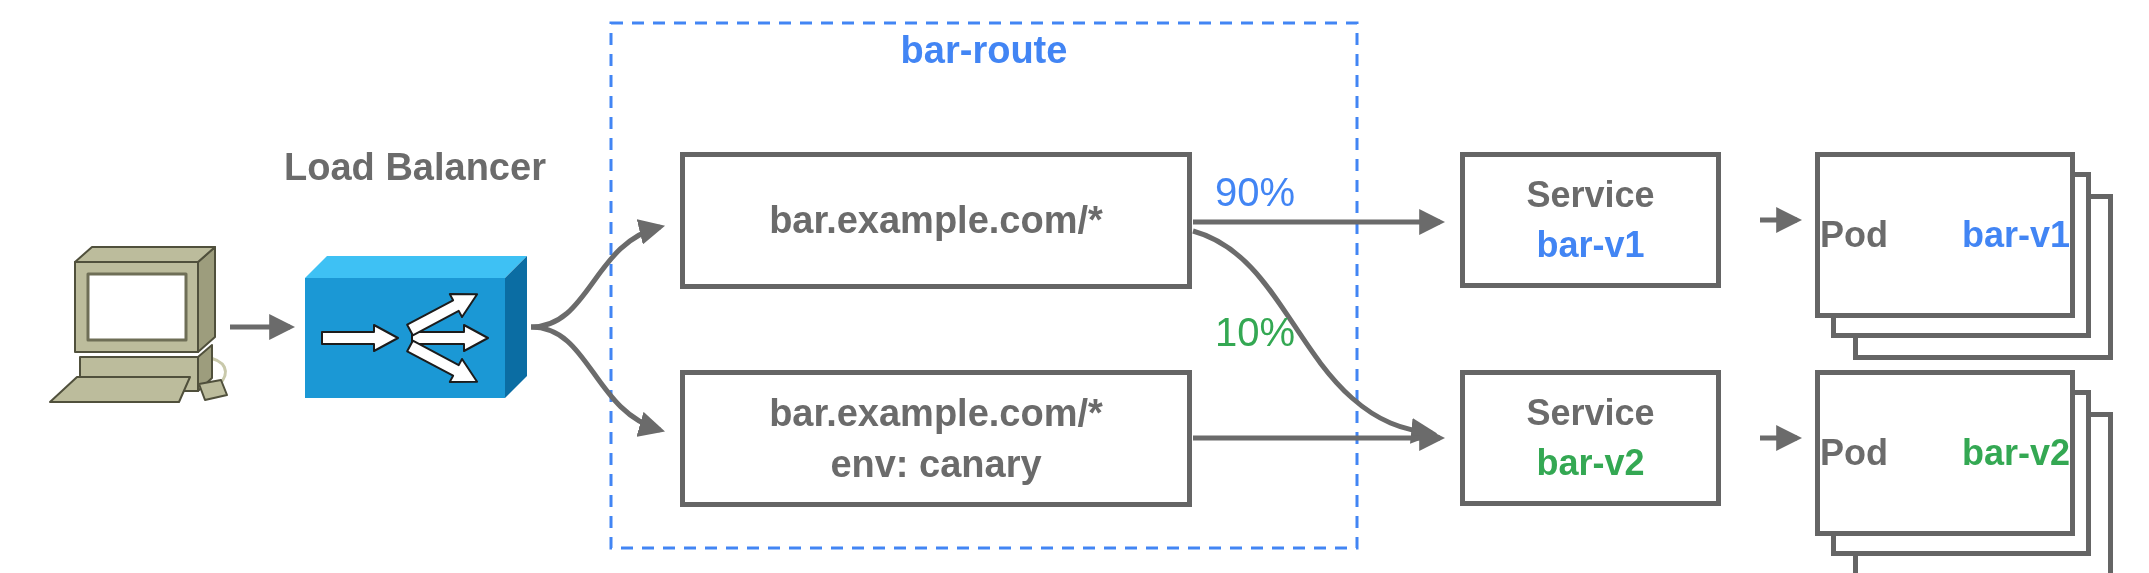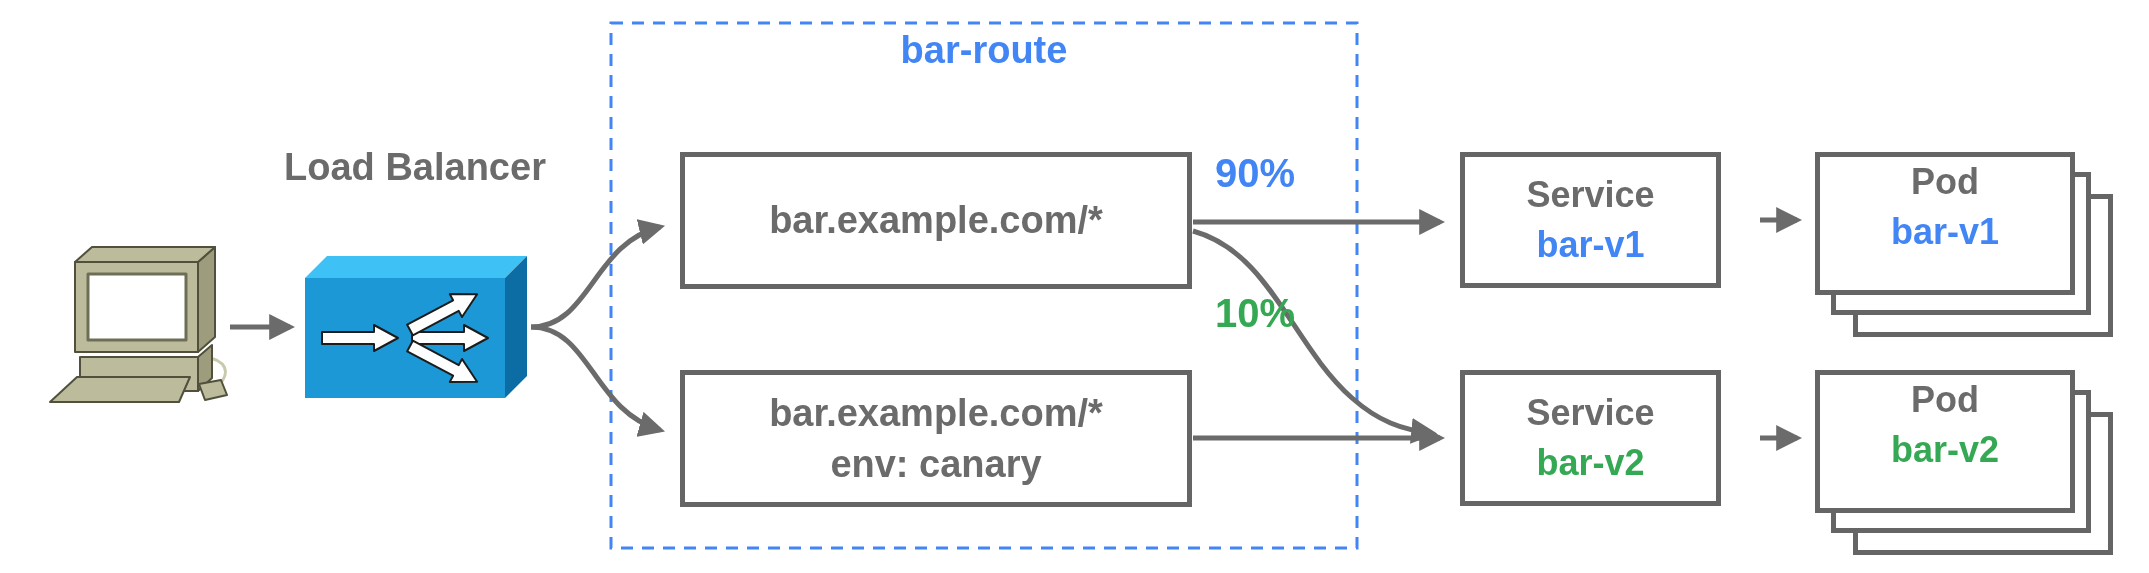--- a/index.html
+++ b/index.html
@@ -21,37 +21,37 @@
     font-weight:bold;color:var(--gray_text);
     text-align:center;
   }
   .route-box{left:680px;width:512px;height:137px;font-size:38px;line-height:51px;z-index:3;}
   #route-box-1{top:152px;}
   #route-box-2{top:370px;}
   .service-box{left:1460px;width:261px;height:136px;font-size:36px;line-height:50px;z-index:3;}
   #service-box-1{top:152px;}
   #service-box-2{top:370px;}
   .pod-card{
-    position:absolute;width:260px;height:143px;
+    position:absolute;width:260px;height:166px;
     background:#fff;border:5px solid var(--box_border);
     box-sizing:border-box;
-    display:flex;flex-direction:column;align-items:center;justify-content:flex-start;
+    display:flex;align-items:center;justify-content:space-between;
     font-weight:bold;color:var(--gray_text);
     font-size:36px;line-height:50px;text-align:center;
   }
   .name-blue{color:var(--blue);}
   .name-green{color:var(--green);}
   .label{
     position:absolute;font-weight:bold;color:var(--gray_text);
     text-align:center;z-index:2;
   }
   #lb-label{left:200px;top:146px;width:430px;font-size:38px;line-height:42px;}
   #httproute-title{left:610px;top:26px;width:748px;font-size:38px;line-height:48px;color:var(--blue);z-index:2;}
   #httproute-title span{display:block;}
-  .weight{position:absolute;width:110px;font-size:40px;line-height:44px;font-weight:bold;text-align:center;z-index:2;}
+  .weight{position:absolute;width:110px;font-size:40px;line-height:44px;font-weight:normal;text-align:center;z-index:2;margin-top:19px;}
   #weight-90{left:1200px;top:151px;color:var(--blue);}
   #weight-10{left:1200px;top:291px;color:var(--green);}
 </style>
 </head>
 <body>
 
 <div id="canvas">
 
   <svg id="connector-layer" width="2149" height="573" viewBox="0 0 2149 573">
     <defs>

